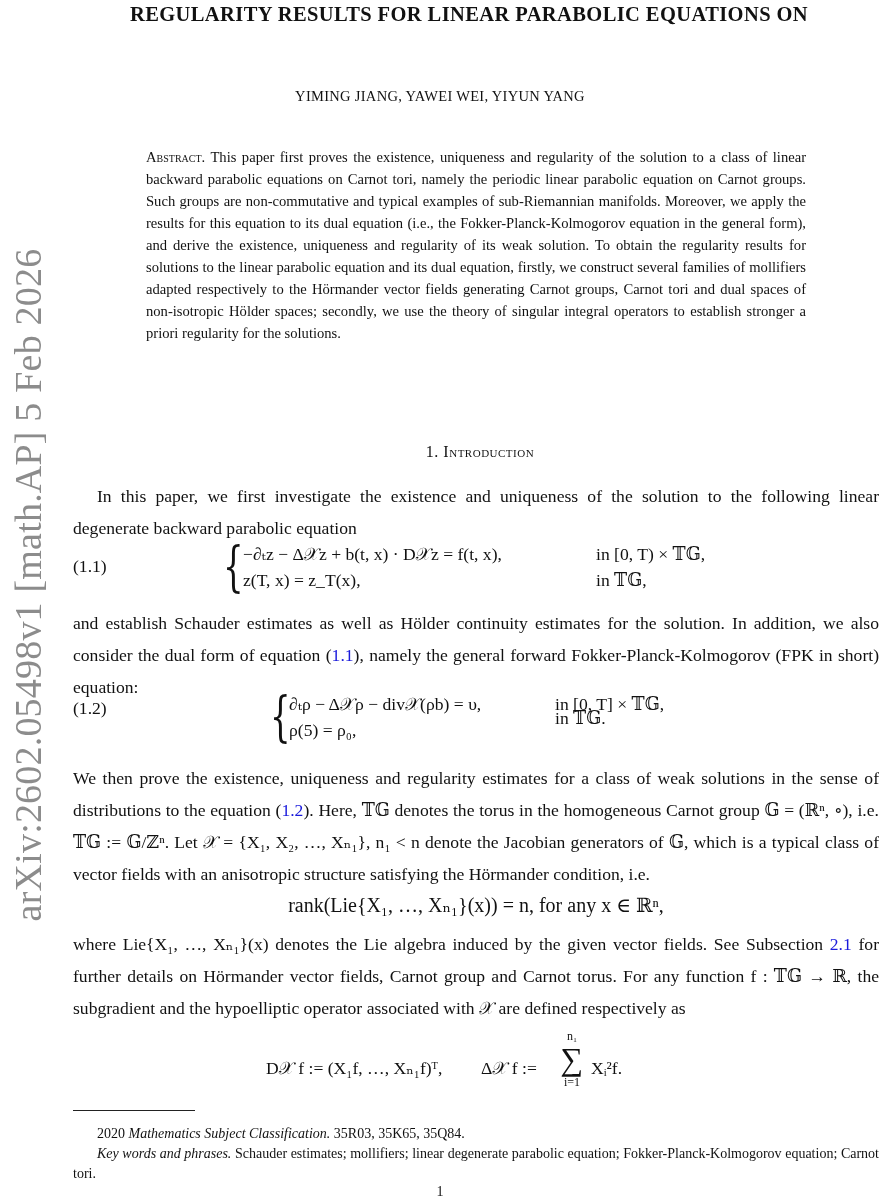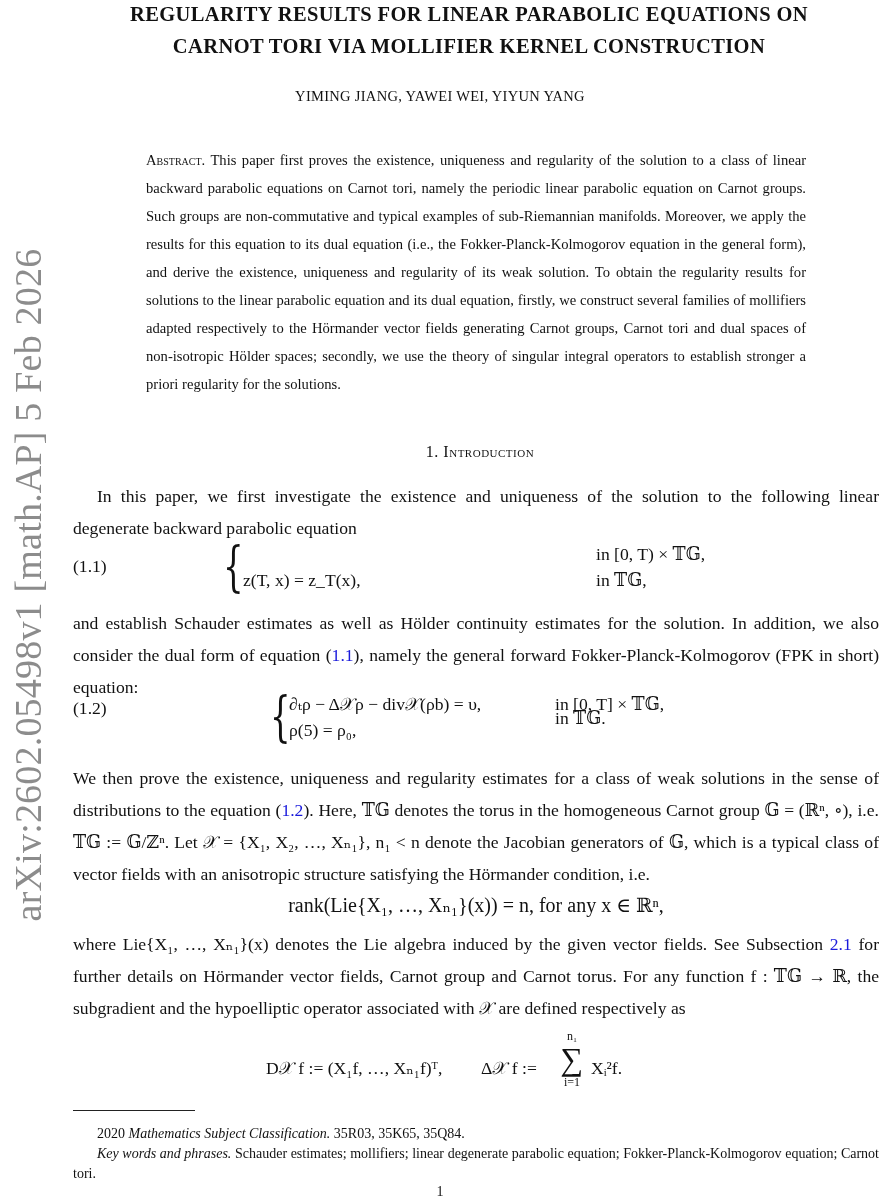--- a/index.html
+++ b/index.html
@@ -16,21 +16,21 @@
   .title {
     position:absolute; left:60px; top:-2px; width:818px; text-align:center;
     font-weight:bold; font-size:20.5px; line-height:32px; letter-spacing:0.4px;
   }
   .authors {
     position:absolute; left:140px; top:88px; width:600px; text-align:center;
     font-size:14.5px; letter-spacing:0.3px;
   }
   .abstract {
     position:absolute; left:146px; top:146px; width:660px;
-    font-size:14.6px; line-height:28px; text-align:justify;
+    font-size:14.6px; line-height:22px; text-align:justify;
   }
   .sc { font-variant:small-caps; }
   .section-heading {
     position:absolute; left:380px; top:443px; width:200px; text-align:center;
     font-size:16px; font-variant:small-caps; letter-spacing:0.5px;
   }
   .para {
     position:absolute; left:73px; width:806px; font-size:17.6px; line-height:32px; text-align:justify;
   }
   .indent { text-indent:24px; }
@@ -50,40 +50,40 @@
   .page-number { position:absolute; left:430px; top:1184px; width:20px; text-align:center; font-size:14px; }
   .sum-block { position:absolute; text-align:center; }
 </style>
 </head>
 <body>
 
 <div class="arxiv-stamp">arXiv:2602.05498v1  [math.AP]  5 Feb 2026</div>
 
 <div class="title">
   <div>REGULARITY RESULTS FOR LINEAR PARABOLIC EQUATIONS ON</div>
-  <div>CARNOT TORI VIA MOLLIFIER KERNEL CONSTRUCTION</div>
 </div>
 
 <div class="authors">YIMING JIANG, YAWEI WEI, YIYUN YANG</div>
 
 <div class="abstract">
   <span class="sc">Abstract.</span>
   <span>This paper first proves the existence, uniqueness and regularity of the solution to a class of linear backward parabolic equations on Carnot tori, namely the periodic linear parabolic equation on Carnot groups. Such groups are non-commutative and typical examples of sub-Riemannian manifolds. Moreover, we apply the results for this equation to its dual equation (i.e., the Fokker-Planck-Kolmogorov equation in the general form), and derive the existence, uniqueness and regularity of its weak solution. To obtain the regularity results for solutions to the linear parabolic equation and its dual equation, firstly, we construct several families of mollifiers adapted respectively to the Hörmander vector fields generating Carnot groups, Carnot tori and dual spaces of non-isotropic Hölder spaces; secondly, we use the theory of singular integral operators to establish stronger a priori regularity for the solutions.</span>
 </div>
 
 <div class="section-heading">
   <span>1.</span>
   <span>Introduction</span>
 </div>
 
 <div class="para indent" style="top:480px;">In this paper, we first investigate the existence and uniqueness of the solution to the following linear degenerate backward parabolic equation</div>
 
 <div class="eq-row" style="top:540px; height:60px;">
   <span class="eq-label" style="top:16px;">(1.1)</span>
   <span class="brace" style="left:150px; top:0px;">{</span>
+  <span class="case-line" style="left:170px; top:4px;">−∂ₜz − Δ𝒳z + b(t, x) · D𝒳z = f(t, x),</span>
   <span class="cond" style="left:523px; top:4px;">in [0, T) × 𝕋𝔾,</span>
   <span class="case-line" style="left:170px; top:30px;">z(T, x) = z_T(x),</span>
   <span class="cond" style="left:523px; top:30px;">in 𝕋𝔾,</span>
 </div>
 
 <div class="para" style="top:607px;">
   <span>and establish Schauder estimates as well as Hölder continuity estimates for the solution. In addition, we also consider the dual form of equation (</span><span class="link">1.1</span><span>), namely the general forward Fokker-Planck-Kolmogorov (FPK in short) equation:</span>
 </div>
 
 <div class="eq-row" style="top:690px; height:60px;">

